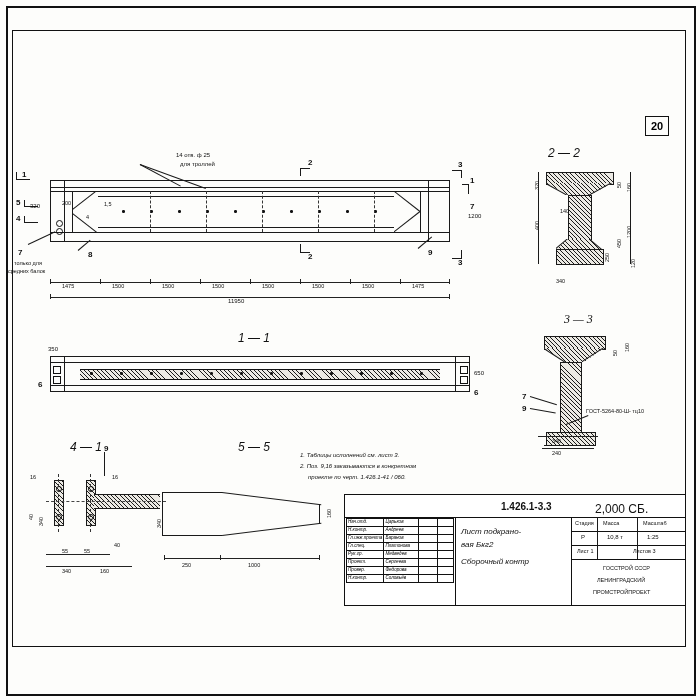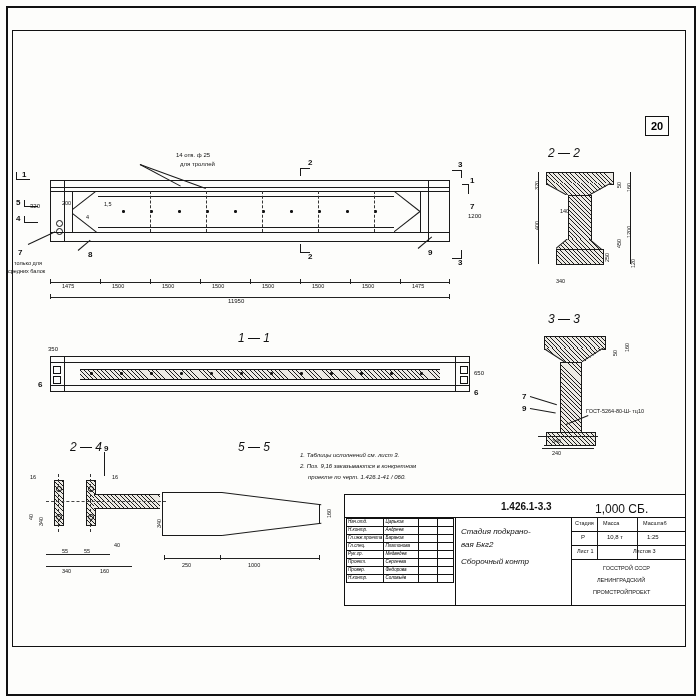--- a/index.html
+++ b/index.html
@@ -261,21 +261,21 @@
   <div class="txt t5" style="left:556px;top:278px;">340</div>
   <div class="txt t5 rot" style="left:626px;top:238px;">1200</div>
   <div class="txt t5 rot" style="left:616px;top:188px;">50</div>
   <div class="txt t5 rot" style="left:626px;top:192px;">160</div>
   <div class="txt t5 rot" style="left:616px;top:248px;">450</div>
   <div class="txt t5 rot" style="left:630px;top:268px;">120</div>
 
   <div class="ln v" style="left:538px;top:172px;height:92px;"></div>
   <div class="ln v" style="left:630px;top:172px;height:92px;"></div>
 
-  <div class="txt t9 it" style="left:548px;top:312px;">3 — 3</div>
+  <div class="txt t9 it" style="left:564px;top:312px;font-family:Liberation Serif, serif;">3 — 3</div>
   <div class="abs" style="left:540px;top:336px;width:80px;height:126px;">
 
     <div class="abs shape hatch" style="left:4px;top:0;width:60px;height:12px;"></div>
 
     <div class="abs" style="left:4px;top:12px;width:60px;height:14px;overflow:hidden;">
       <div class="abs hatch" style="left:0;top:0;width:60px;height:14px;clip-path:polygon(0 0,60px 0,40px 14px,20px 14px);border:0;"></div>
       <div class="ln" style="left:0;top:0;width:25px;height:1px;transform:rotate(33deg);transform-origin:left top;"></div>
       <div class="ln" style="left:60px;top:0;width:25px;height:1px;transform:rotate(147deg);transform-origin:left top;"></div>
     </div>
 
@@ -298,21 +298,21 @@
   <div class="abs" style="left:566px;top:414px;">
     <div class="ln" style="left:0;top:10px;width:24px;height:1px;transform:rotate(-22deg);transform-origin:left center;"></div>
   </div>
   <div class="txt t5" style="left:552px;top:438px;">340</div>
   <div class="txt t5" style="left:552px;top:450px;">240</div>
   <div class="abs" style="left:536px;top:432px;width:66px;height:22px;">
     <div class="dim" style="left:2px;top:4px;width:60px;"></div>
     <div class="dim" style="left:6px;top:16px;width:52px;"></div>
   </div>
 
-  <div class="txt t9 it" style="left:70px;top:440px;">2 — 4</div>
+  <div class="txt t9 it" style="left:70px;top:440px;">4 — 1</div>
   <div class="abs" style="left:40px;top:472px;width:120px;height:68px;">
 
     <div class="abs shape hatch" style="left:14px;top:8px;width:8px;height:44px;"></div>
 
     <div class="abs shape hatch" style="left:46px;top:8px;width:8px;height:44px;"></div>
 
     <div class="ln h" style="left:54px;top:22px;width:66px;"></div>
     <div class="ln h" style="left:54px;top:36px;width:66px;"></div>
     <div class="abs hatch" style="left:54px;top:23px;width:66px;height:13px;border:0;"></div>
 
@@ -370,21 +370,21 @@
   <div class="abs" style="left:300px;top:452px;width:220px;height:40px;">
     <div class="txt t6 it" style="left:0;top:0;">1. Таблицы исполнений  см. лист 3.</div>
     <div class="txt t6 it" style="left:0;top:11px;">2. Поз. 9,16 заказываются в конкретном</div>
     <div class="txt t6 it" style="left:8px;top:22px;">проекте по черт. 1.426.1-41 / 060.</div>
   </div>
 
   <div class="abs" style="left:344px;top:494px;width:340px;height:110px;border:1px solid #111;background:#fff;">
 
     <div class="abs" style="left:0;top:0;width:340px;height:22px;border-bottom:1px solid #111;"></div>
     <div class="txt t11 b" style="left:156px;top:6px;font-size:10px;">1.426.1-3.3</div>
-    <div class="txt t9" style="left:250px;top:7px;">1,000 СБ.</div>
+    <div class="txt t9" style="left:250px;top:7px;">2,000 СБ.</div>
 
     <div class="abs" style="left:0;top:22px;width:110px;height:88px;border-right:1px solid #111;"></div>
     <table class="tb" style="left:1px;top:23px;width:108px;">
       <tbody>
         <tr>
           <td class="cell-it" style="width:30px;">Нач.отд.</td>
           <td class="cell-it" style="width:34px;">Царьков</td>
           <td style="width:24px;"></td>
           <td style="width:18px;"></td>
         </tr>
@@ -427,21 +427,21 @@
         <tr>
           <td class="cell-it">Н.контр.</td>
           <td class="cell-it">Соловьёв</td>
           <td></td>
           <td></td>
         </tr>
       </tbody>
     </table>
 
     <div class="abs" style="left:110px;top:22px;width:116px;height:88px;border-right:1px solid #111;"></div>
-    <div class="txt t8 it" style="left:116px;top:32px;">Стадия подкрано-</div>
+    <div class="txt t8 it" style="left:116px;top:32px;">Лист подкрано-</div>
     <div class="txt t8 it" style="left:116px;top:45px;">вая Бкг2</div>
     <div class="txt t8 it" style="left:116px;top:62px;">Сборочный  контр</div>
 
     <div class="abs" style="left:226px;top:22px;width:114px;height:14px;border-bottom:1px solid #111;"></div>
     <div class="abs" style="left:226px;top:36px;width:114px;height:14px;border-bottom:1px solid #111;"></div>
     <div class="abs" style="left:226px;top:50px;width:114px;height:14px;border-bottom:1px solid #111;"></div>
     <div class="ln v" style="left:252px;top:22px;height:42px;"></div>
     <div class="ln v" style="left:292px;top:22px;height:42px;"></div>
     <div class="txt t5" style="left:230px;top:25px;">Стадия</div>
     <div class="txt t5" style="left:258px;top:25px;">Масса</div>

